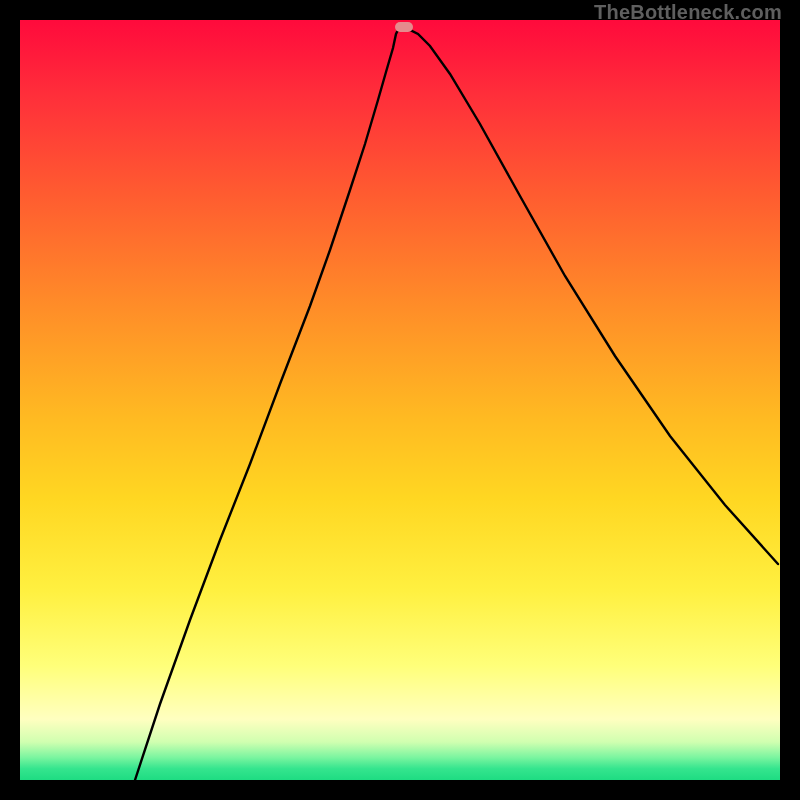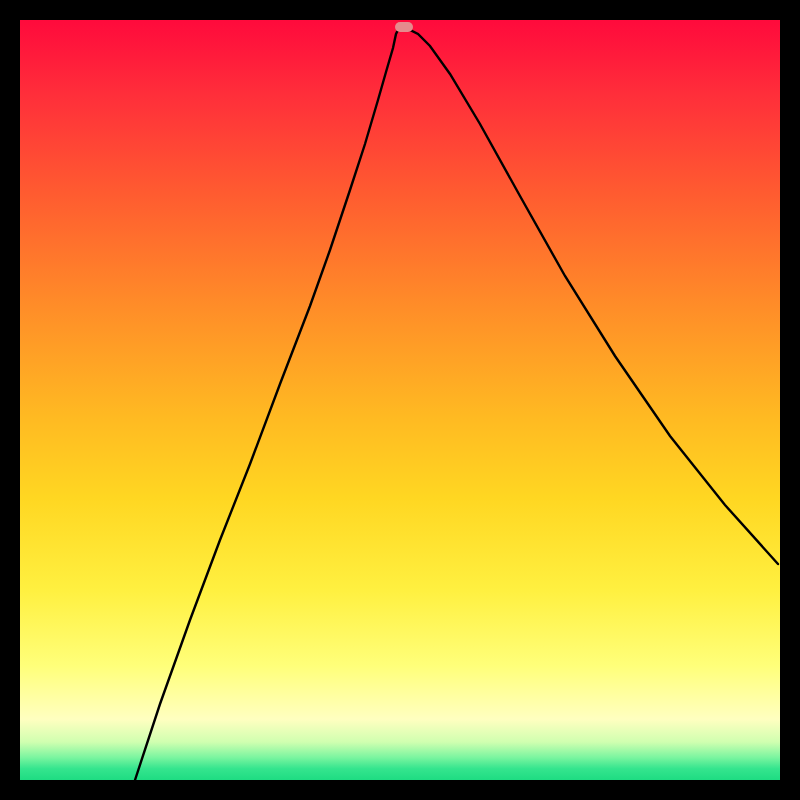--- a/index.html
+++ b/index.html
@@ -54,19 +54,20 @@
     height: 10px;
     background: #e58b8d;
     border-radius: 5px;
     transform: translate(-50%, -50%);
   }
 </style>
 </head>
 <body>
 
 <div class="chart-container">
+  <div class="attribution">TheBottleneck.com</div>
   <div class="plot-area">
     <svg class="curve" viewBox="0 0 760 760" preserveAspectRatio="none">
       <path id="notch-path" fill="none" stroke="#000" stroke-width="2.4" stroke-linecap="round" d="M115.0 760.0 L140.0 684.0 L170.0 600.0 L200.0 520.0 L230.0 444.0 L260.0 364.0 L290.0 286.0 L310.0 230.0 L330.0 170.0 L345.0 124.0 L358.0 80.0 L366.0 52.0 L373.0 28.0 L376.0 14.0 L378.0 10.0 L382.0 10.0 L390.0 10.0 L398.0 14.0 L410.0 26.0 L430.0 54.0 L460.0 104.0 L500.0 176.0 L545.0 256.0 L595.0 336.0 L650.0 416.0 L705.0 485.0 L758.0 544.0"></path>
     </svg>
     <div id="marker" class="marker" style="left: 384px; top: 7px; background: rgb(229, 139, 141);"></div>
   </div>
 </div>
 
 </body></html>

